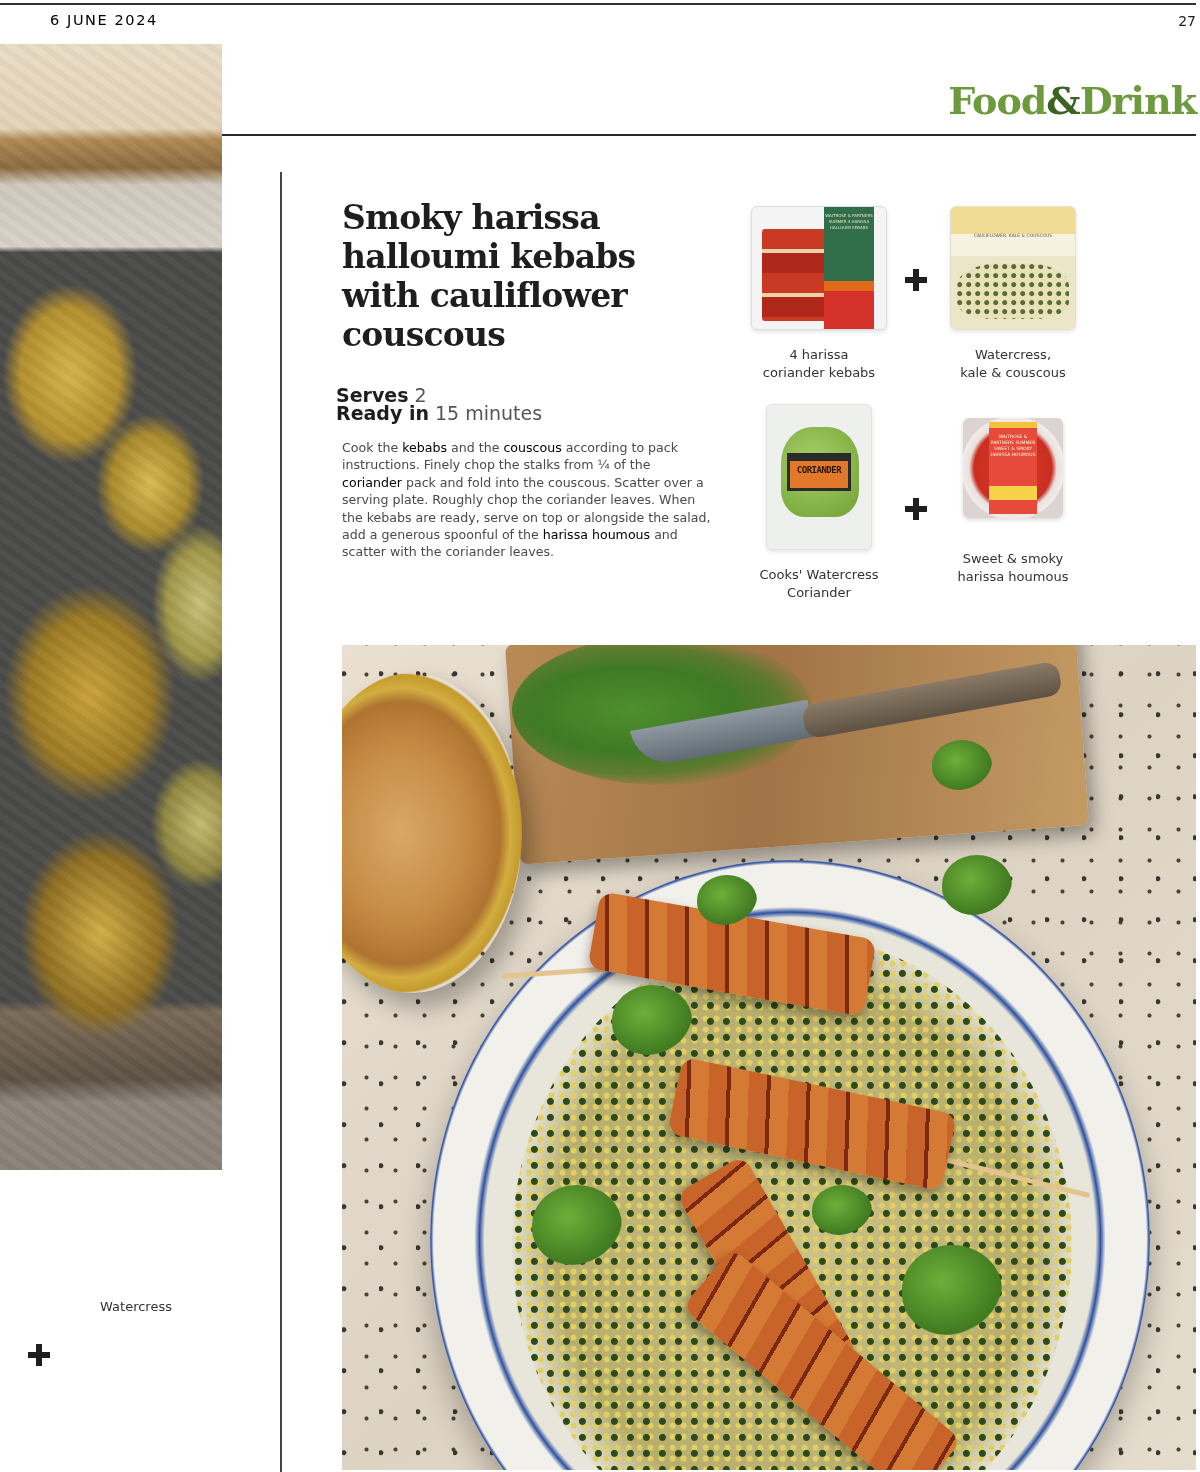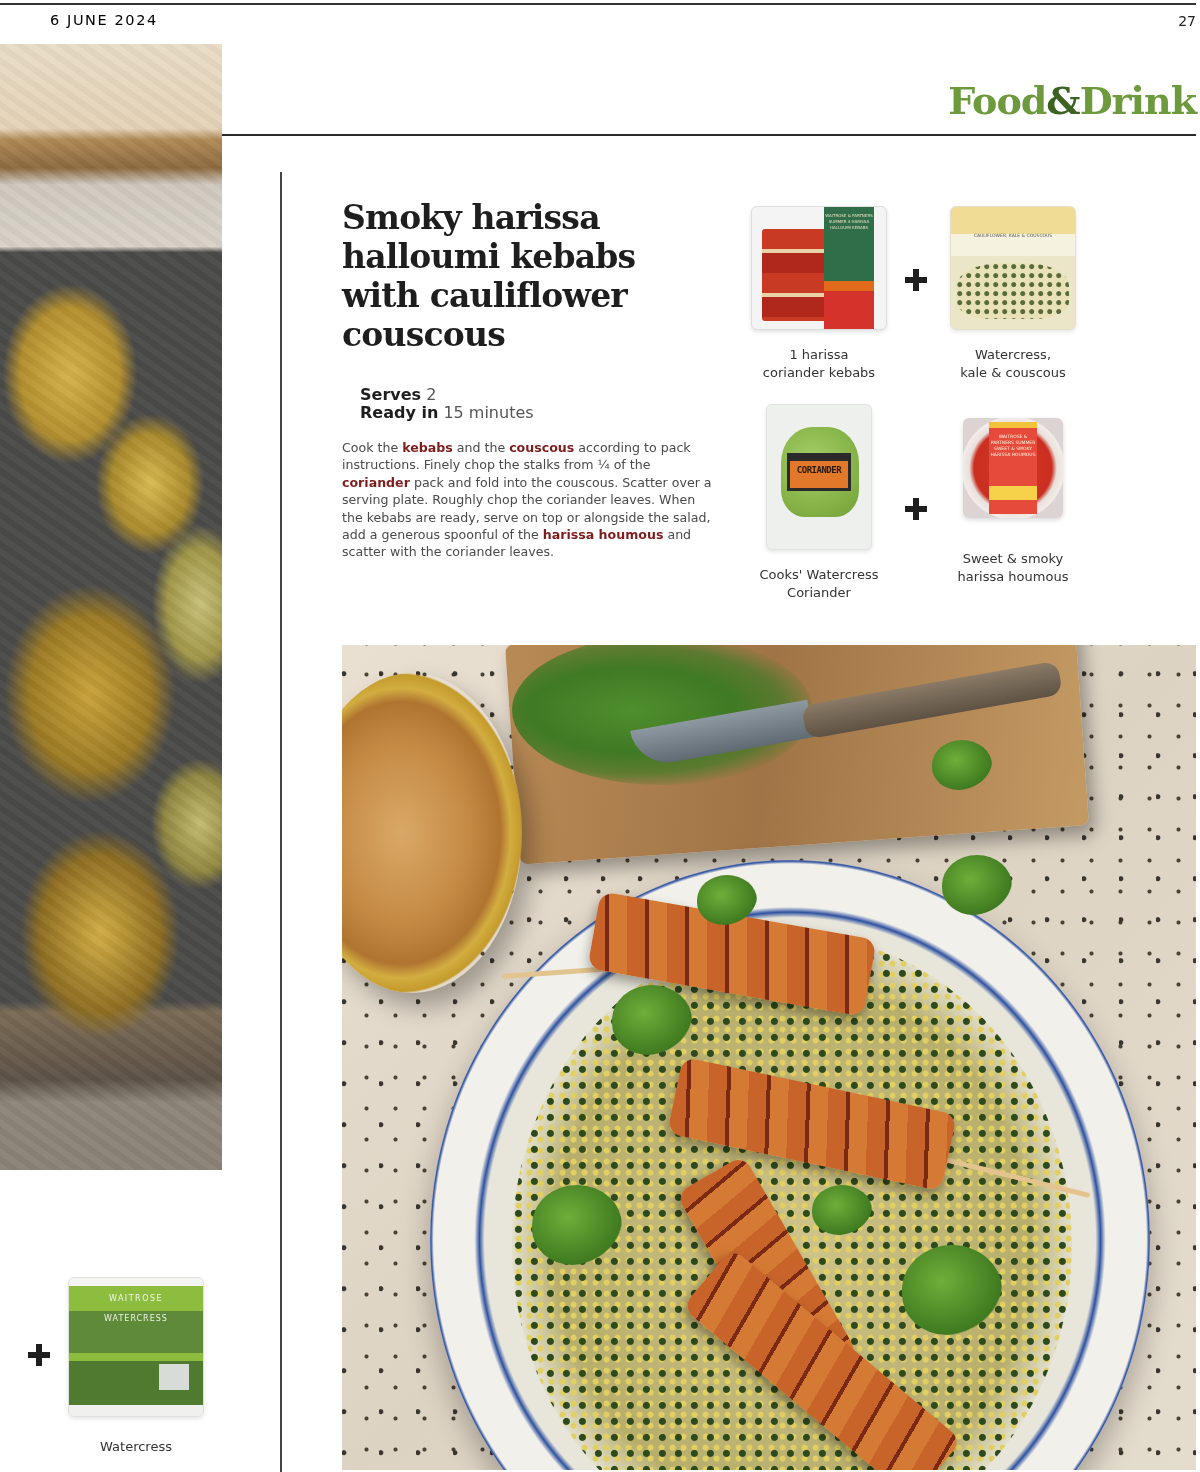--- a/index.html
+++ b/index.html
@@ -26,25 +26,25 @@
         radial-gradient(ellipse 60px 100px at 200px 560px, #c7c07a 0%, #a09648 55%, transparent 80%),
         radial-gradient(ellipse 100px 130px at 100px 890px, #d1ad45 0%, #8e6e22 60%, transparent 80%),
         radial-gradient(ellipse 60px 80px at 200px 780px, #c4bb70 0%, #8f8640 60%, transparent 82%),
         linear-gradient(180deg, transparent 0%, transparent 85%, #7a6a55 86%, #5d5246 92%, #8d8579 94%, #8a8276 100%),
         #4a4a48;
     }
     .photo-left .sheen { position: absolute; inset: 0; background: repeating-linear-gradient(35deg, rgba(255,255,255,0.03) 0 6px, rgba(0,0,0,0.03) 6px 12px); }
 
     
     .recipe-title { position: absolute; left: 342px; top: 198px; width: 380px; font-family: "DejaVu Serif", "Liberation Serif", serif; font-weight: bold; font-size: 33px; line-height: 39px; letter-spacing: -0.8px; color: #1e1e1e; }
-    .meta { position: absolute; left: 360px; top: 386px; font-size: 16px; line-height: 18px; color: #333; }
+    .meta { position: absolute; left: 336px; top: 386px; font-size: 19px; line-height: 18px; color: #333; }
     .meta b { font-weight: bold; color: #1e1e1e; }
     .meta .val { font-weight: normal; color: #555; }
     .method { position: absolute; left: 342px; top: 439px; width: 372px; font-size: 12.6px; line-height: 17.4px; color: #4a4a4a; }
-    .method b { color: #7f1d1d; font-weight: bold; margin-top: 32px; }
+    .method b { color: #000000; font-weight: normal; margin-top: 32px; }
 
     
     .product { position: absolute; text-align: center; }
     .product .pack { margin: 0 auto; position: relative; border-radius: 6px; }
     .product .label { font-size: 13px; line-height: 18px; color: #333; margin-top: 16px; }
     .plus { position: absolute; width: 22px; height: 22px; }
     .plus::before, .plus::after { content: ""; position: absolute; background: #1e1e1e; }
     .plus::before { left: 0; top: 8px; width: 22px; height: 6px; }
     .plus::after { left: 8px; top: 0; width: 6px; height: 22px; }
 
@@ -127,21 +127,21 @@
   <span>Cook the </span><b>kebabs</b><span> and the </span><b>couscous</b><span> according to pack instructions. Finely chop the stalks from ¼ of the </span><b>coriander</b><span> pack and fold into the couscous. Scatter over a serving plate. Roughly chop the coriander leaves. When the kebabs are ready, serve on top or alongside the salad, add a generous spoonful of the </span><b>harissa houmous</b><span> and scatter with the coriander leaves.</span>
 </p>
 
 <div class="product" style="left:738px; top:206px; width:162px;">
   <div class="pack pack-kebab">
     <div class="food"></div>
     <div class="sleeve"></div>
     <div class="sleeve-text">WAITROSE &amp; PARTNERS SUMMER 4 HARISSA HALLOUMI KEBABS</div>
   </div>
   <div class="label">
-    <div>1 harissa</div>
+    <div>4 harissa</div>
     <div>coriander kebabs</div>
   </div>
 </div>
 
 <div class="plus" style="left:905px; top:269px;"></div>
 
 <div class="product" style="left:936px; top:206px; width:154px;">
   <div class="pack pack-cous">
     <div class="pack-text">CAULIFLOWER, KALE &amp; COUSCOUS</div>
     <div class="grains"></div>
@@ -172,25 +172,20 @@
     <div class="band-text">WAITROSE &amp; PARTNERS SUMMER SWEET &amp; SMOKY HARISSA HOUMOUS</div>
   </div>
   <div class="label" style="margin-top:32px;">
     <div>Sweet &amp; smoky</div>
     <div>harissa houmous</div>
   </div>
 </div>
 
 <div class="plus" style="left:28px; top:1344px;"></div>
 <div class="product" style="left:66px; top:1277px; width:140px;">
-  <div class="pack pack-wat">
-    <div class="brand">WAITROSE</div>
-    <div class="name">WATERCRESS</div>
-    <div class="sticker"></div>
-  </div>
   <div class="label" style="margin-top:21px;">
     <div>Watercress</div>
   </div>
 </div>
 
 <div class="photo-main" aria-label="Harissa halloumi kebabs on cauliflower couscous in blue-patterned plate with houmous bowl, knife and coriander on board">
   <div class="board"></div>
   <div class="herbs"></div>
   <div class="knife-blade"></div>
   <div class="knife-handle"></div>

